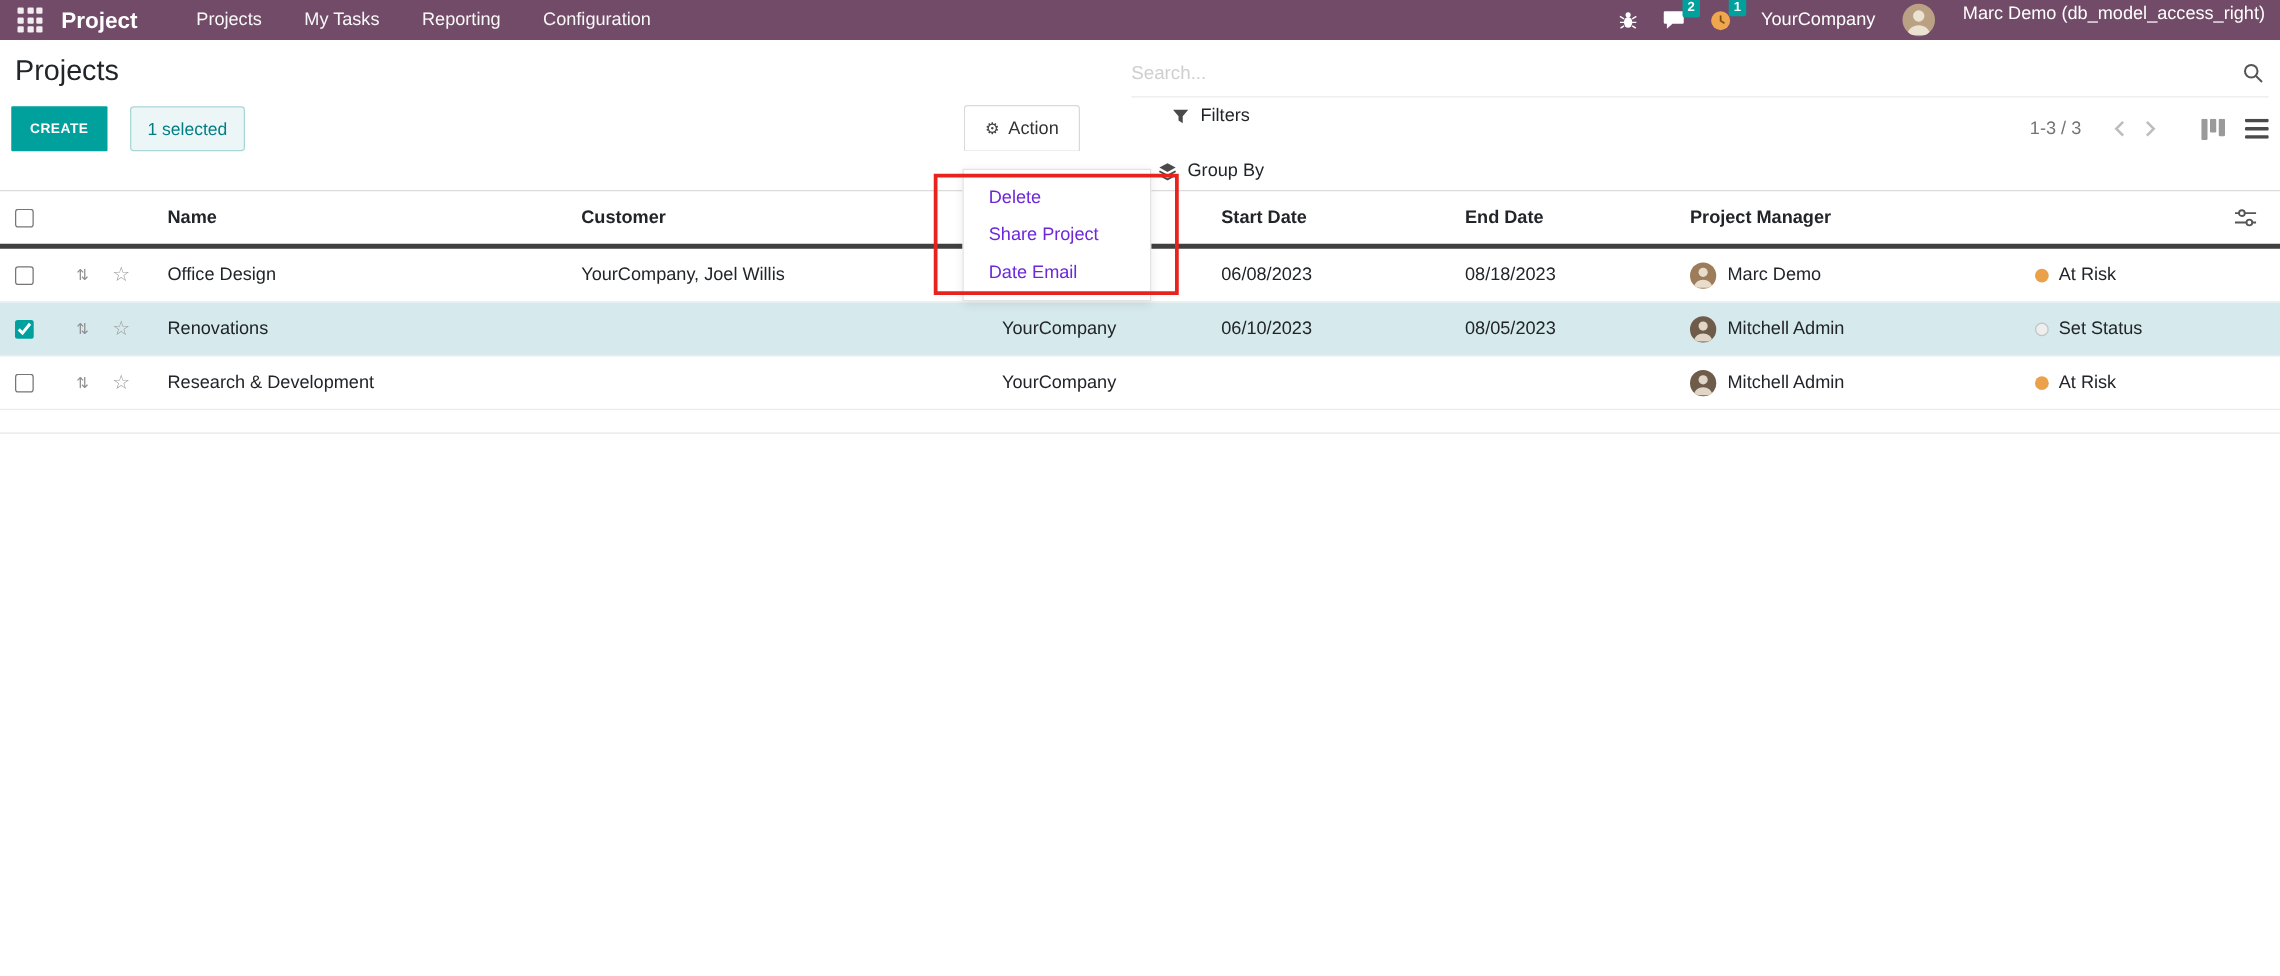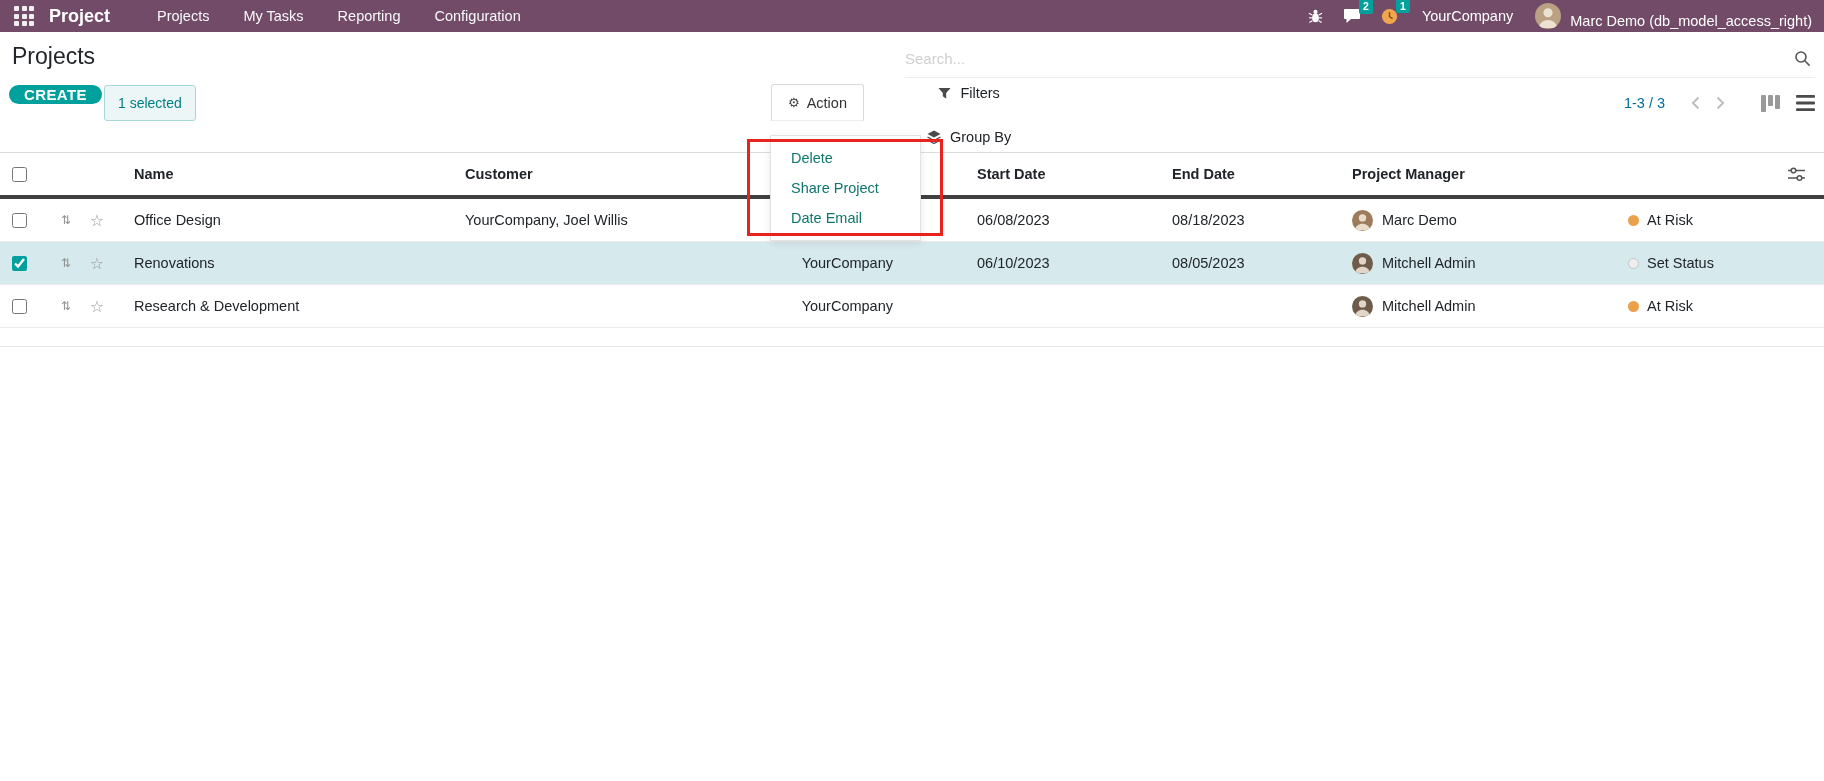--- a/index.html
+++ b/index.html
@@ -13,49 +13,49 @@
                margin: 0 2px; cursor: pointer; flex: none; }
   .apps-icon span { background: rgba(255,255,255,.9); border-radius: 1px; }
   .brand { font-size: 18px; font-weight: 700; margin: 0 30px 0 13px; }
   .nav-menu { display: flex; }
   .nav-item { padding: 7px 17px; font-size: 14.5px; color: rgba(255,255,255,.96); cursor: pointer; border-radius: 2px; }
   .nav-right { margin-left: auto; display: flex; align-items: center; }
   .icon-btn { position: relative; padding: 4px 10px; cursor: pointer; display:flex; align-items:center; }
   .badge { position: absolute; top: -5px; right: -2px; background: var(--accent, #00A09D); color: #fff;
            font-size: 10.5px; font-weight: 700; padding: 1px 4px; border-radius: 2px; line-height: 1.2; }
   .company { font-size: 14.5px; margin: 0 22px 0 14px; cursor: pointer; }
-  .user-menu { display: flex; align-items: flex-end; gap: 9px; font-size: 14.5px; cursor: pointer; }
+  .user-menu { display: flex; align-items: flex-start; gap: 22px; font-size: 14.5px; cursor: pointer; }
   .avatar-sm { width: 26px; height: 26px; border-radius: 50%; background: #BBA183; overflow: hidden; flex: none; }
 
   
   .control-panel { position: relative; height: 106px; }
   .page-title { position: absolute; left: 12px; top: 11px; font-size: 23px; font-weight: 400; color: #212529; }
   .search-area { position: absolute; left: 905px; right: 9px; top: 7px; height: 39px; display: flex;
                  align-items: center; border-bottom: 1px solid #ececec; }
   .search-input { flex: 1; border: none; outline: none; font-size: 15px; color: #4c1d95; background: transparent; }
   .search-input::placeholder { color: #cfcfcf; }
   .search-icon { margin-right: 4px; cursor: pointer; display: flex; }
 
-  .btn-create { position: absolute; left: 9px; top: 53px; height: 19px; background: var(--accent, #00A09D);
-                color: #fff; border: none; border-radius: 12px; font-size: 15px; font-weight: 700;
+  .btn-create { position: absolute; left: 9px; top: 53px; height: 36px; background: var(--accent, #00A09D);
+                color: #fff; border: none; border-radius: 1px; font-size: 11px; font-weight: 700;
                 letter-spacing: .4px; padding: 0 15px; cursor: pointer; font-family: inherit; }
   .selected-badge { position: absolute; left: 104px; top: 53px; height: 36px; display: flex; align-items: center;
                     padding: 0 13px; background: #EDF6F7; border: 1px solid #A9D6D8; color: var(--accent-dark, #017E84);
                     font-size: 14px; border-radius: 3px; }
   .btn-action { position: absolute; left: 771px; top: 52px; height: 37px; width: 93px; background: #fff;
                 border: 1px solid #d9d9d9; border-bottom-color:#eee; border-radius: 3px 3px 0 0; display: flex; align-items: center;
                 justify-content: center; gap: 7px; font-size: 14.5px; color: #333; cursor: pointer; z-index: 30; }
   .gear-glyph { font-size: 13px; color: #444; }
 
   .filter-group { position: absolute; left: 926px; top: 53px; height: 36px; display: flex; align-items: center; gap: 28px; flex-direction: column; }
   .fg-item { display: flex; align-items: center; gap: 8px; font-size: 14.5px; color: #212529; cursor: pointer; }
   .fav-star { font-size: 14px; color: #4a4a4a; }
 
   .pager-area { position: absolute; right: 9px; top: 53px; height: 36px; display: flex; align-items: center; }
-  .pager-text { font-size: 14.5px; color: #0369a1; margin-right: 18px; }
+  .pager-text { font-size: 14.5px; color: #737373; margin-right: 18px; }
   .pager-btn { padding: 4px 8px; cursor: pointer; display: flex; }
   .view-switcher { display: flex; margin-left: 28px; gap: 16px; align-items: center; }
   .vs-btn { cursor: pointer; display: flex; }
 
   
   .table { position: absolute; top: 152px; left: 0; right: 0; border-top: 1px solid #dcdcdc;
            font-size: 14.5px; color: #212529; background: #fff; }
   .thead { display: flex; align-items: center; height: 46px; border-bottom: 4px solid #404040; font-weight: 700; }
   .trow  { display: flex; align-items: center; height: 43px; border-bottom: 1px solid #ebebeb; cursor: pointer; }
   .trow.selected { background: var(--selected-row-bg, #D6E9ED); }
@@ -74,21 +74,21 @@
   .avatar-row { width: 21px; height: 21px; border-radius: 50%; overflow: hidden; flex: none; }
   .av-a { background: #9D7C5B; } .av-b { background: #6E5B49; }
   .status-dot { width: 11px; height: 11px; border-radius: 50%; flex: none; }
   .status-dot.filled { background: var(--at-risk-orange, #EBA04A); }
   .status-dot.empty  { background: #eeeeee; border: 1px solid #c4c4c4; }
   .table-tail { height: 19px; border-bottom: 1px solid #e6e6e6; }
 
   
   .dropdown { position: absolute; left: 770px; top: 135px; width: 151px; background: #fff;
               border: 1px solid #e2e2e2; box-shadow: 0 2px 8px rgba(0,0,0,.09); padding: 7px 0; z-index: 25; }
-  .dropdown-item { padding: 7px 20px; font-size: 14.5px; color: #0f766e; cursor: pointer; }
+  .dropdown-item { padding: 7px 20px; font-size: 14.5px; color: #6d28d9; cursor: pointer; }
   .annotation { position: absolute; left: 747px; top: 139px; width: 196px; height: 97px;
                 border: 3px solid var(--annotation-red, #E8231D); z-index: 40; pointer-events: none; }
 </style>
 </head>
 <body>
 
 <div class="page">
 
   <header class="navbar">
     <div class="apps-icon">

